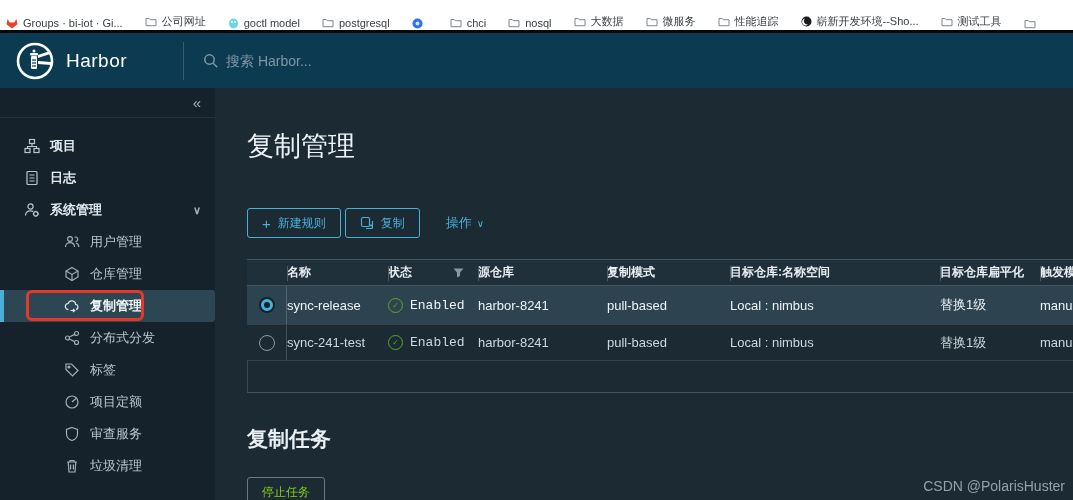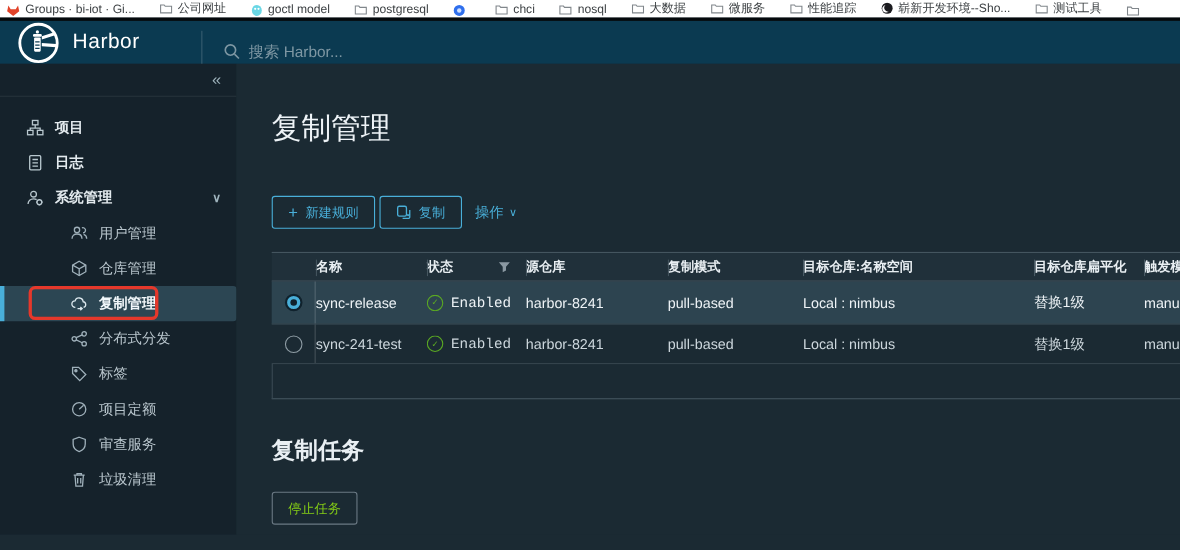--- a/index.html
+++ b/index.html
@@ -1,28 +1,28 @@
 <!DOCTYPE html>
 <html><head>
 <meta charset="utf-8">
 <style>
   * { margin:0; padding:0; box-sizing:border-box; }
   html,body { background:#0c141a; }
   body { font-family:"Liberation Sans", sans-serif; }
   .stage { position:relative; width:1073px; height:500px; overflow:hidden; background:#1b2a33; }
 
   
-  .bookmarks { height:16px; background:#ffffff; display:flex; align-items:flex-end; gap:22px;
+  .bookmarks { height:30px; background:#ffffff; display:flex; align-items:flex-end; gap:22px;
                padding:0 6px 1px 6px; overflow:hidden; white-space:nowrap; }
   .bm { display:inline-flex; align-items:center; gap:5px; font-size:11px; color:#3c4043; flex:0 0 auto; }
   .bm svg { flex:0 0 auto; }
   .chrome-edge { height:3px; background:#05090c; }
 
   
-  .topbar { height:39px; background:#0b3a51; display:flex; align-items:center; position:relative; }
+  .topbar { height:55px; background:#0b3a51; display:flex; align-items:center; position:relative; }
   .brand { display:flex; align-items:center; gap:12px; padding-left:16px; }
   .brand-name { color:#ffffff; font-size:19px; font-weight:400; letter-spacing:.5px; }
   .topbar .vdiv { position:absolute; left:183px; top:9px; height:38px; width:1px; background:rgba(255,255,255,.18); }
   .search-wrap { position:absolute; left:203px; top:0; height:55px; display:flex; align-items:center; gap:7px; }
   .search-input { background:transparent; border:none; outline:none; color:#cfe0e8; font-size:14px; width:240px;
                   font-family:"Liberation Sans", sans-serif; }
   .search-input::placeholder { color:#7e97a3; opacity:1; }
 
   
   .app { display:flex; height:428px; }
@@ -43,21 +43,21 @@
 
   
   .content { position:relative; flex:1 1 auto; overflow:hidden; padding:40px 0 0 32px; background:#1b2a33; }
   h1.page-title { font-size:27px; font-weight:400; color:#eef3f7; }
   .toolbar { margin-top:44px; display:flex; align-items:center; }
   .btn { display:inline-flex; align-items:center; gap:7px; height:30px; padding:0 14px;
          background:transparent; border:1px solid #49afd9; border-radius:3px;
          color:#49afd9; font-size:12px; cursor:pointer; font-family:"Liberation Sans", sans-serif; }
   .btn + .btn { margin-left:4px; }
   .btn .plus { font-size:15px; line-height:1; }
-  .dropdown { margin-left:12px; color:#49afd9; font-size:13px; display:inline-flex; align-items:center; gap:5px; cursor:pointer; }
+  .dropdown { margin-left:26px; color:#49afd9; font-size:13px; display:inline-flex; align-items:center; gap:5px; cursor:pointer; }
   .dropdown .chev { font-size:10px; }
 
   
   .tbl { margin-top:21px; width:893px; font-size:13px; }
   .trow { display:flex; align-items:center; }
   .thead { height:27px; background:#20303a; border-top:1px solid #44555f; border-bottom:1px solid #44555f;
            color:#e8eef2; font-size:12px; font-weight:700; }
   .thead .cell { position:relative; height:100%; display:flex; align-items:center; }
   .thead .cell + .cell::before { content:""; position:absolute; left:0; top:6px; height:15px; width:1px; background:#4b5c66; }
   .cell { overflow:hidden; white-space:nowrap; }
@@ -431,13 +431,14 @@
         <div class="tfoot"></div>
       </div>
 
       <div class="tasks-title">复制任务</div>
       <button class="btn disabled">
         <span>停止任务</span>
       </button>
     </main>
   </div>
 
+  <div class="watermark">CSDN @PolarisHuster</div>
 </div>
 
 </body></html>

